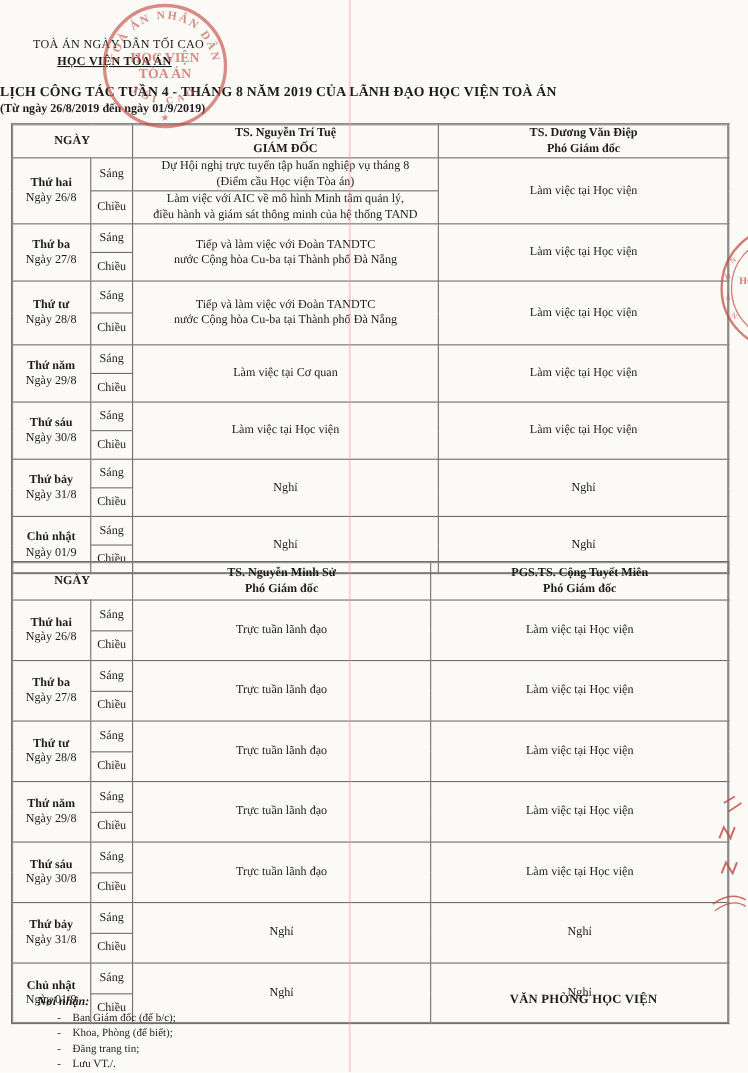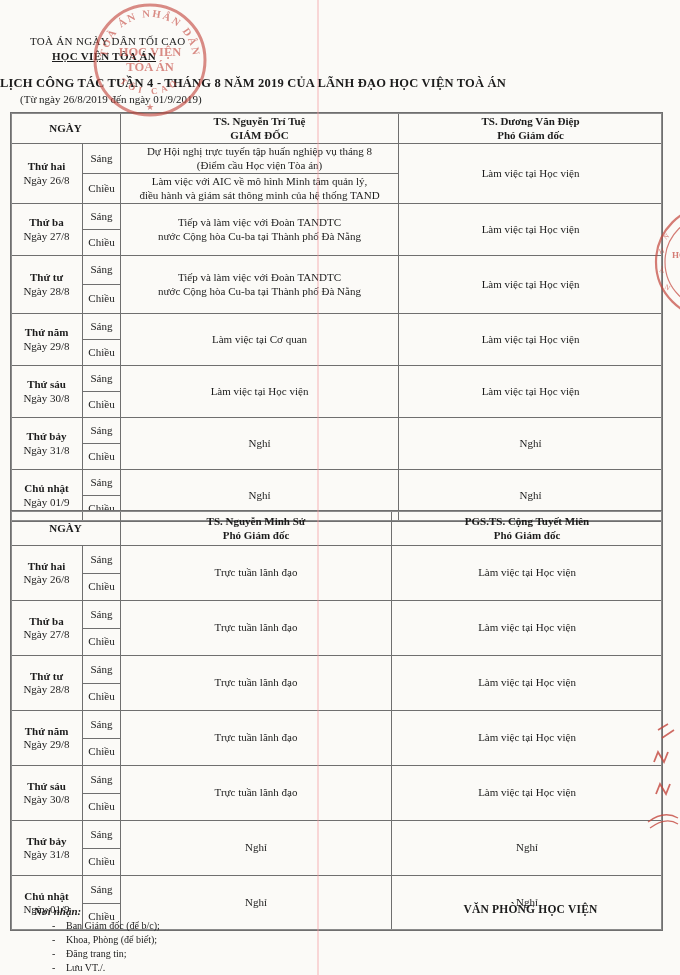--- a/index.html
+++ b/index.html
@@ -10,21 +10,21 @@
     overflow:hidden;
     font-family:"Liberation Serif","DejaVu Serif",serif;
     color:#1c1c1c;
   }
   
   .org{position:absolute;left:30px;top:34px;font-size:11px;line-height:15px;}
   .org .l1{letter-spacing:.3px;}
   .org .l2{font-weight:bold;text-decoration:underline;margin-left:22px;letter-spacing:.3px;}
   .title-wrap{position:absolute;left:0;top:76px;width:612px;}
   .title{font-weight:bold;font-size:12.5px;letter-spacing:.2px;}
-  .subtitle{font-weight:normal;font-size:11px;margin-top:2px;padding-left:20px;}
+  .subtitle{font-weight:bold;font-size:11px;margin-top:2px;}
   
   .stamp{position:absolute;left:84px;top:-4px;width:132px;height:132px;opacity:.62;z-index:5;pointer-events:none;}
   
   .stamp-frag{position:absolute;left:642px;top:192px;width:140px;height:140px;opacity:.7;z-index:5;pointer-events:none;}
   .ink-marks{position:absolute;left:640px;top:722px;width:40px;height:130px;opacity:.8;z-index:5;pointer-events:none;}
   
   .fold-line{position:absolute;left:317px;top:0;width:2px;height:975px;background:rgba(244,154,161,.38);z-index:6;pointer-events:none;}
   
   table{border-collapse:collapse;table-layout:fixed;position:absolute;left:10px;width:652px;background:transparent;}
   .t1{top:112px;}

